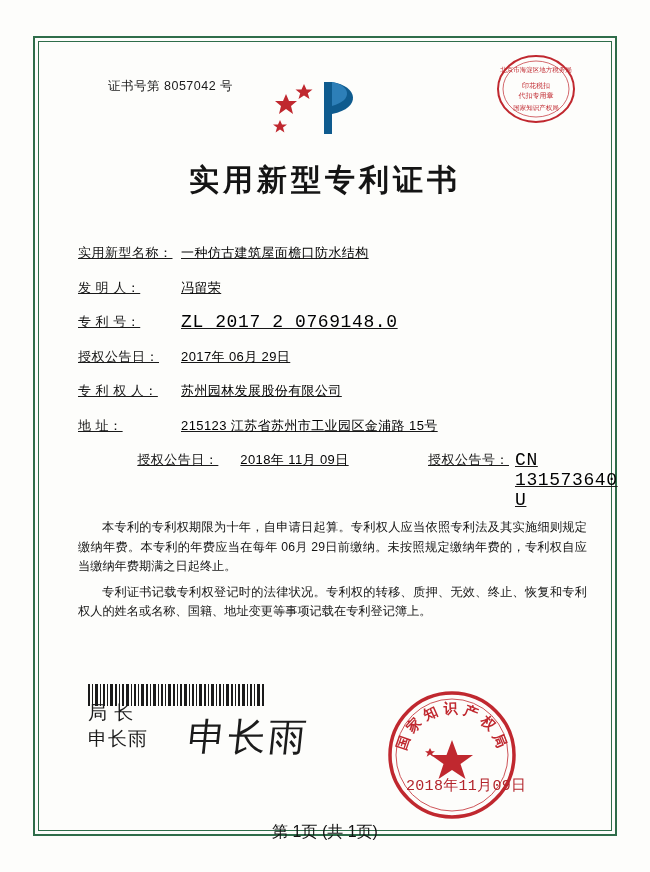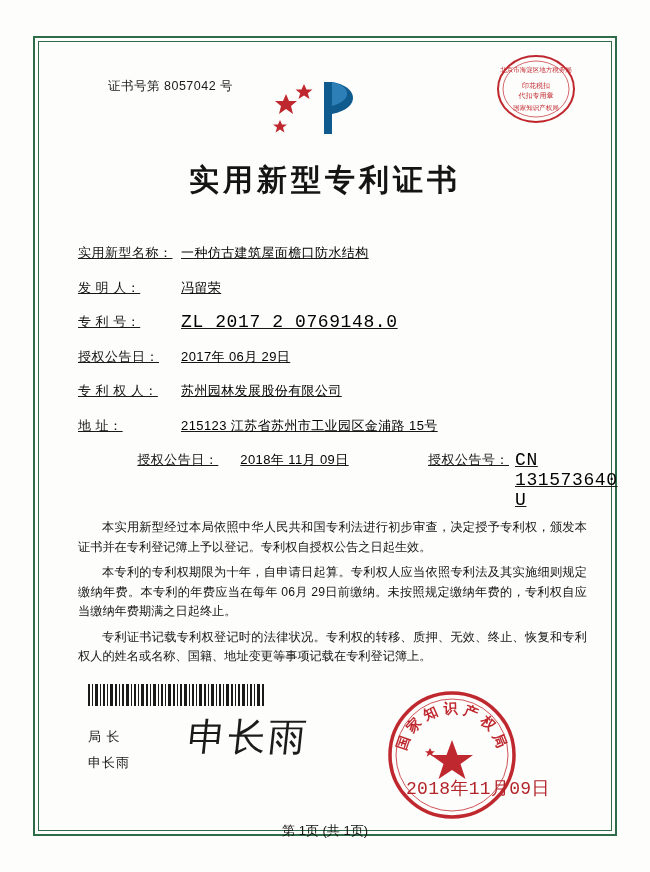--- a/index.html
+++ b/index.html
@@ -105,52 +105,52 @@
     margin:0 0 6px 0;
     text-indent:24px;
   }
   .barcode{
     position:absolute;
     left:88px;top:684px;
     width:176px;height:22px;
   }
   .sign-block{
     position:absolute;
-    left:88px;top:724px;
-    font-size:13px;
+    left:88px;top:700px;
+    font-size:19px;
     line-height:26px;
     letter-spacing:1px;
   }
   .signature{
     position:absolute;
     left:188px;top:712px;
     font-size:38px;
     font-family:"DejaVu Serif", serif;
     color:#1b1b1b;
     letter-spacing:2px;
     transform:skewX(-6deg);
   }
   .seal-main{
     position:absolute;
     left:385px;top:688px;
     width:135px;height:135px;
   }
   .seal-date{
     position:absolute;
     left:406px;top:776px;
-    font-size:18px;
+    font-size:15px;
     color:#b3242b;
     font-family:"Liberation Mono", monospace;
     letter-spacing:0.3px;
   }
   .footer{
     position:absolute;
     left:0;right:0;top:822px;
     text-align:center;
-    font-size:13px;
+    font-size:16px;
     color:#141414;
   }
 </style>
 </head>
 <body>
 
 <div class="page">
 
   <div class="border-outer"></div>
   <div class="border-inner"></div>
@@ -213,21 +213,20 @@
         <div class="field-value">2018年 11月 09日</div>
       </div>
       <div class="col-b">
         <div class="field-label" style="width:auto;flex:0 0 auto;margin-right:6px;margin-left:20px;">授权公告号：</div>
         <div class="field-value mono">CN 131573640 U</div>
       </div>
     </div>
   </div>
 
   <div class="paras">
-    <p>本实用新型经过本局依照中华人民共和国专利法进行初步审查，决定授予专利权，颁发本证书并在专利登记簿上予以登记。专利权自授权公告之日起生效。</p>
     <p>本专利的专利权期限为十年，自申请日起算。专利权人应当依照专利法及其实施细则规定缴纳年费。本专利的年费应当在每年 06月 29日前缴纳。未按照规定缴纳年费的，专利权自应当缴纳年费期满之日起终止。</p>
     <p>专利证书记载专利权登记时的法律状况。专利权的转移、质押、无效、终止、恢复和专利权人的姓名或名称、国籍、地址变更等事项记载在专利登记簿上。</p>
   </div>
 
   <div class="barcode">
     <svg width="176" height="22" viewBox="0 0 176 22">
       <g fill="#1a1a1a">
         <rect x="0" y="0" width="2" height="22"></rect>
           <rect x="4" y="0" width="1" height="22"></rect>
         <rect x="7" y="0" width="3" height="22"></rect>

